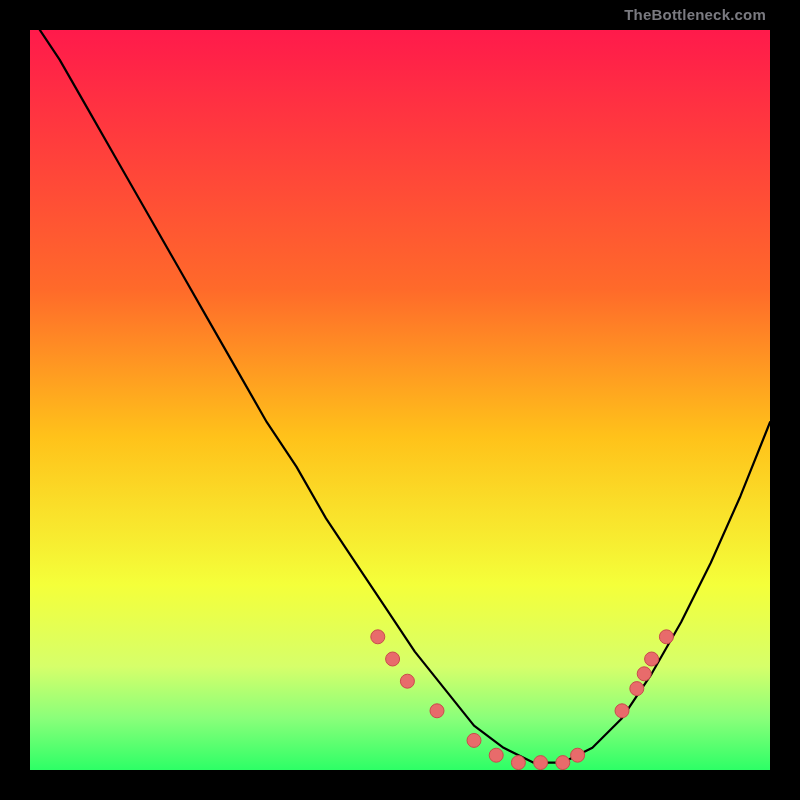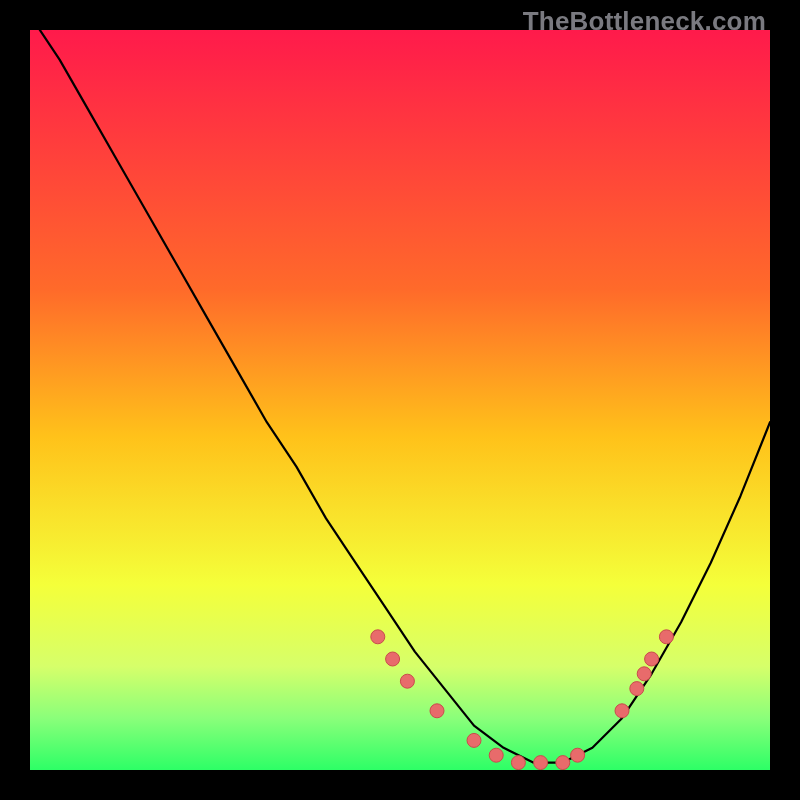--- a/index.html
+++ b/index.html
@@ -17,21 +17,21 @@
     left: 0;
     top: 0;
     width: 740px;
     height: 740px;
   }
   .watermark {
     position: absolute;
     top: 6px;
     right: 34px;
     font-family: Arial, Helvetica, sans-serif;
-    font-size: 26px;
+    font-size: 15px;
     font-weight: 600;
     color: #7a7a80;
     letter-spacing: 0.2px;
   }
   svg { display: block; }
 </style>
 </head>
 <body>
 
 <div class="frame">

